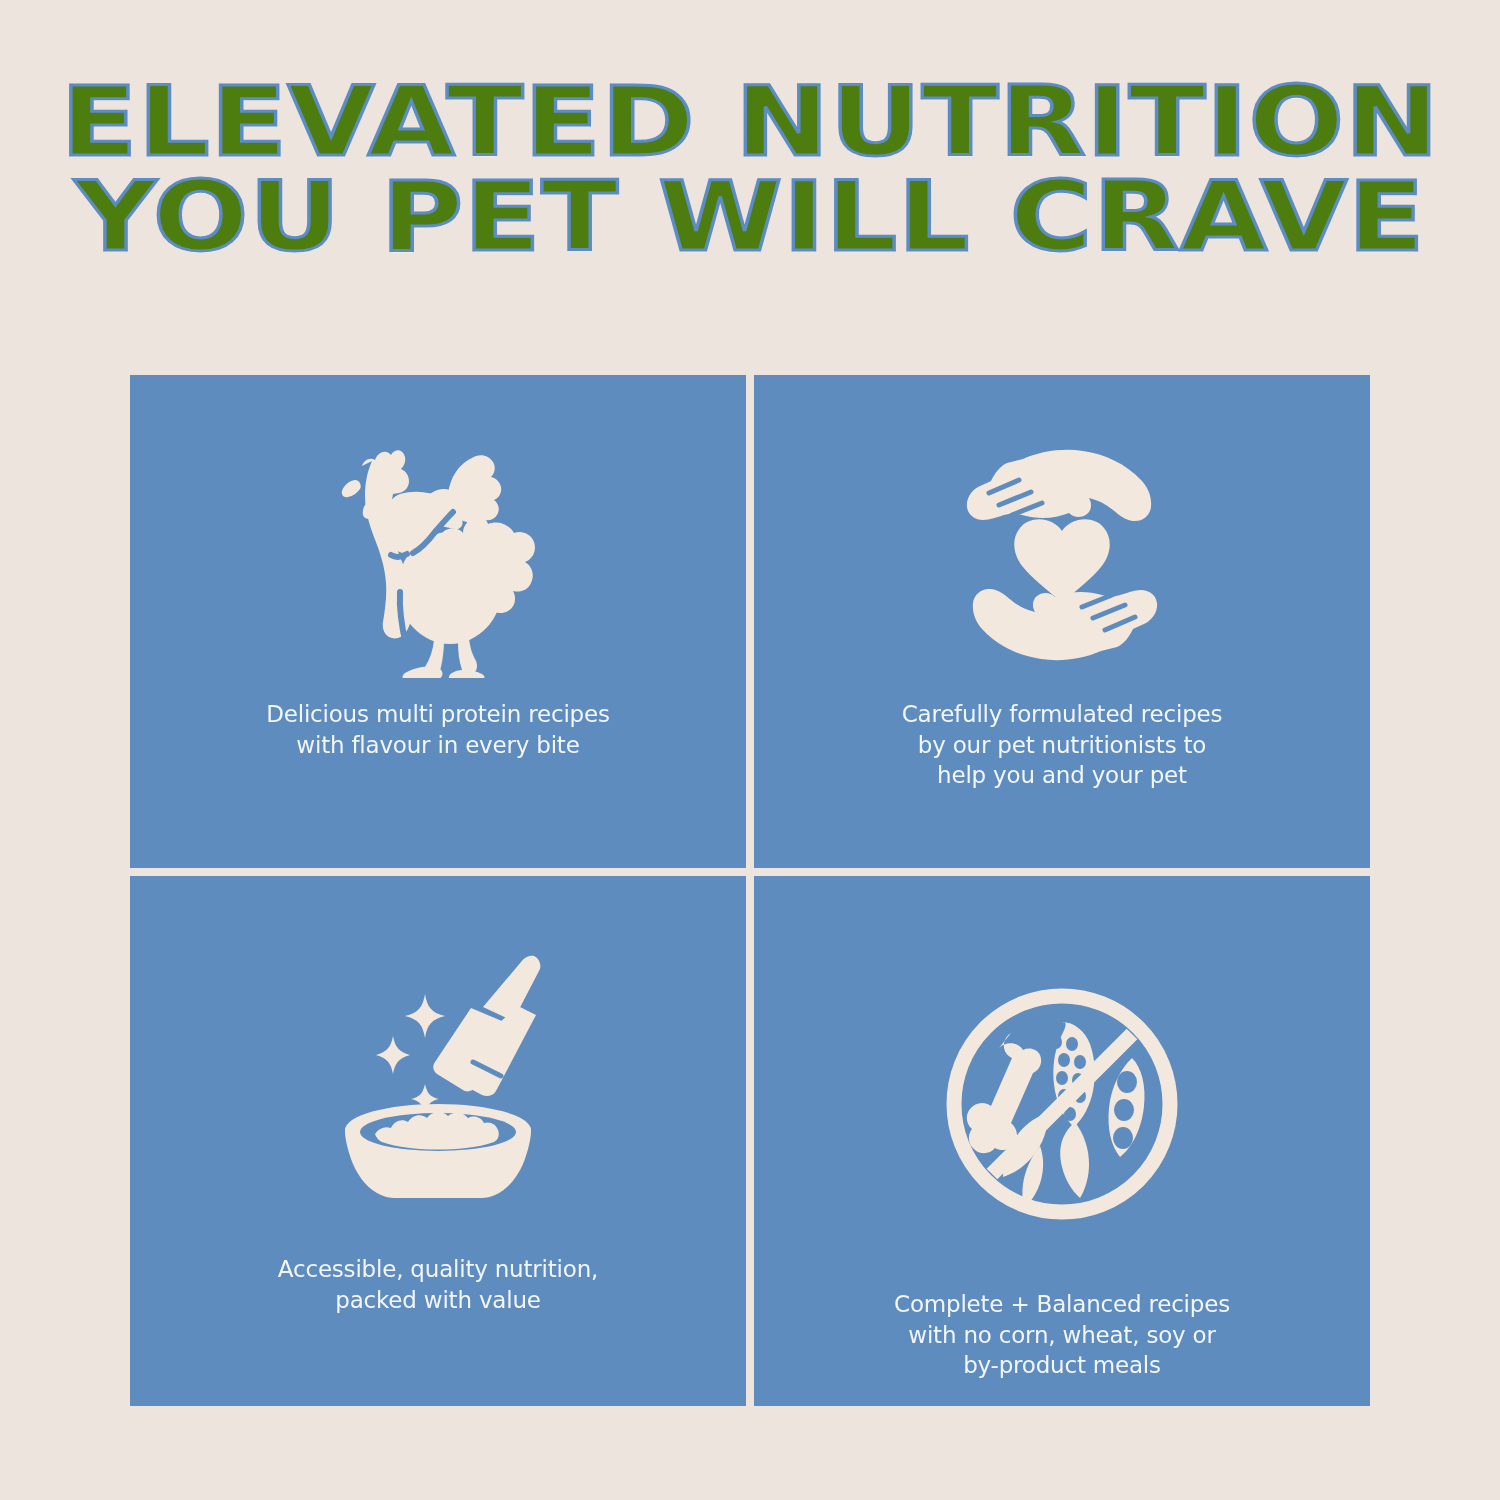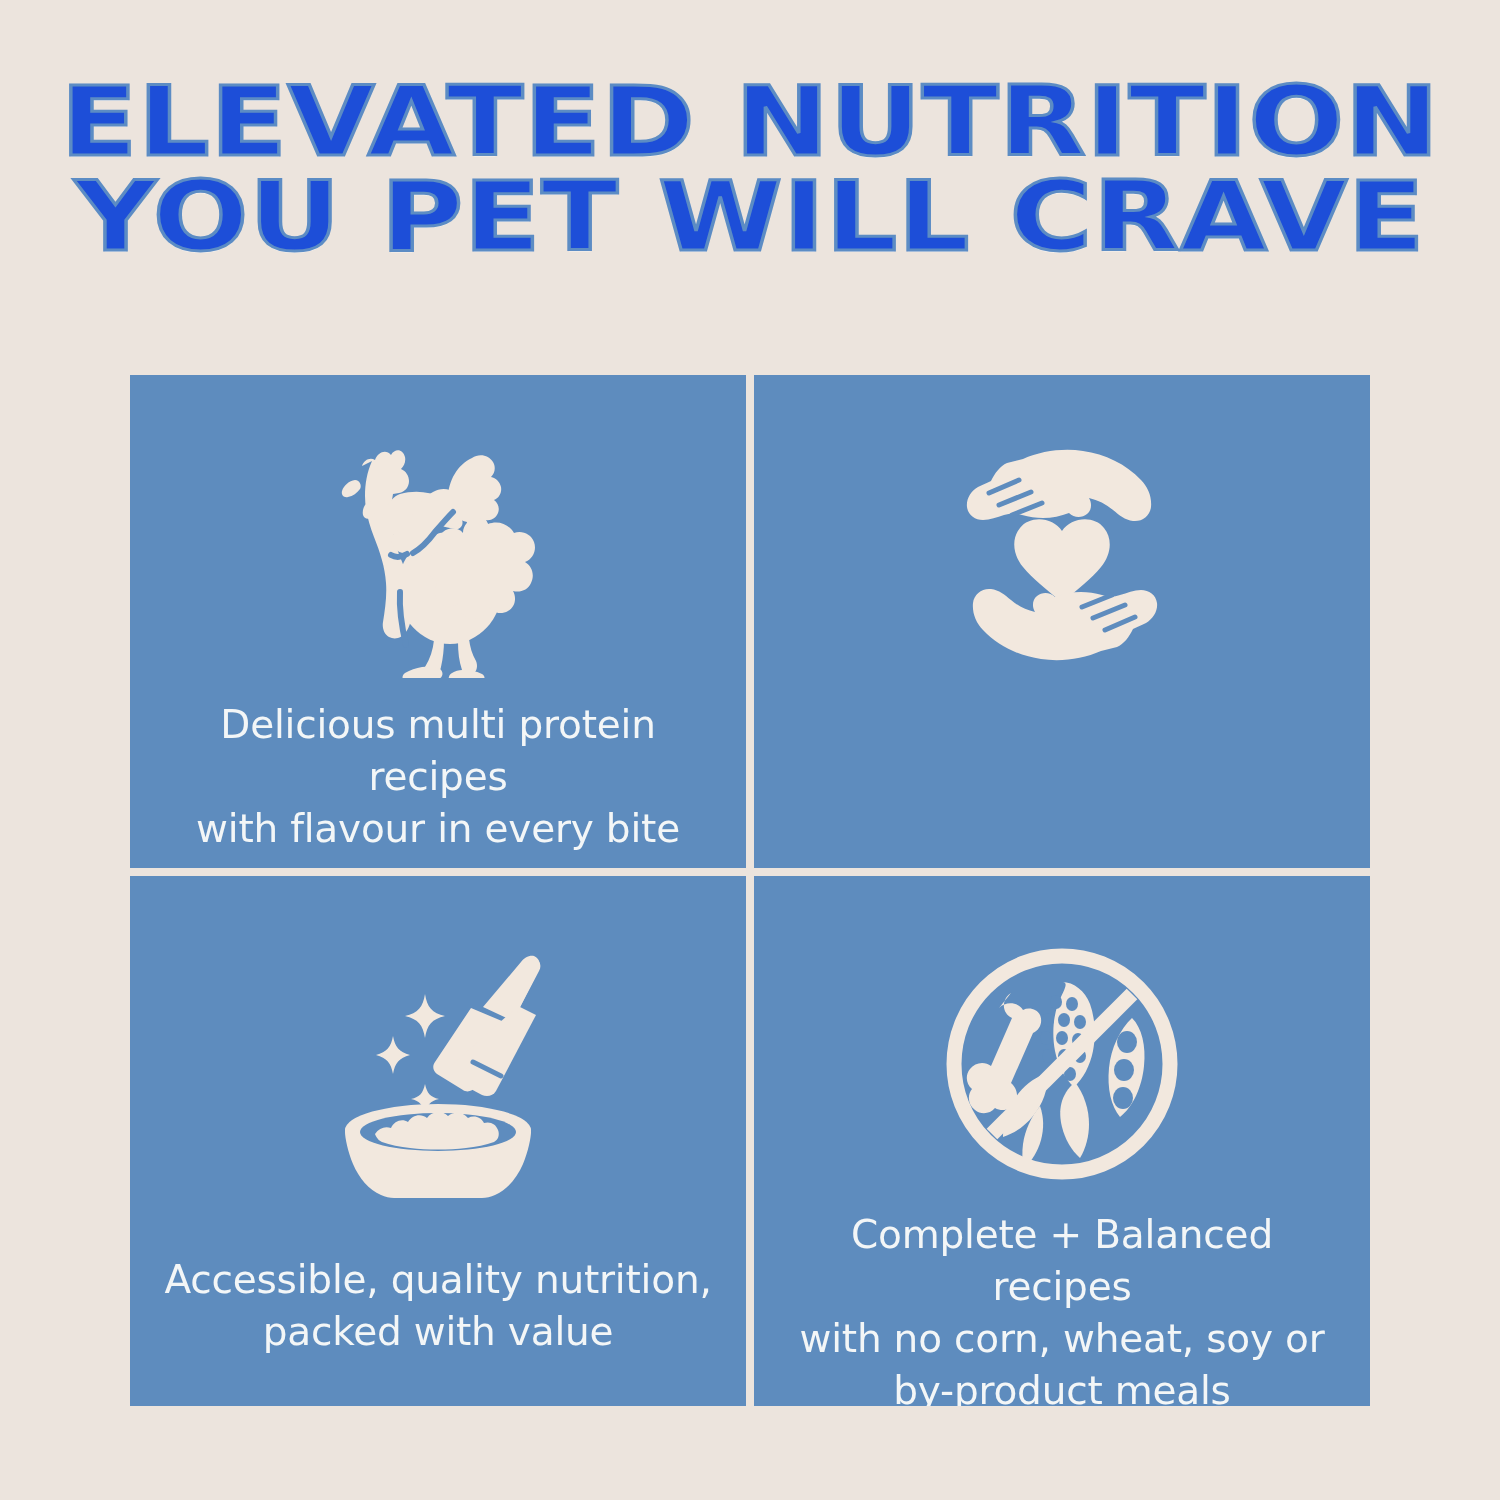--- a/index.html
+++ b/index.html
@@ -22,21 +22,21 @@
     background: #ECE4DD;
   }
 
   
   .headline {
     position: absolute;
     left: 0;
     top: 76px;
     width: 1500px;
     text-align: center;
-    color: #1d4ed8;
+    color: #4d7c0f;
     font-family: "DejaVu Sans", sans-serif;
     font-weight: 700;
     line-height: 0.94;
     letter-spacing: 0.5px;
     -webkit-text-stroke: 3px #5C8CC4;
     text-shadow: 0 2px 0 rgba(255,255,255,0.55);
   }
   .headline-line {
     display: block;
     white-space: nowrap;
@@ -77,21 +77,21 @@
   .icon-wrap {
     display: flex;
     align-items: center;
     justify-content: center;
     width: 100%;
   }
 
   .card-text {
     color: #F3F6F7;
     font-family: "DejaVu Sans", sans-serif;
-    font-size: 39px;
+    font-size: 23px;
     line-height: 1.33;
     text-align: center;
     font-weight: 400;
     padding: 0 34px;
     white-space: pre-line;
     letter-spacing: -0.2px;
   }
 
   
   .card-1 .icon-wrap { height: 280px; padding-top: 38px; }
@@ -188,20 +188,23 @@
           <g fill="none" stroke="#5E8CBE" stroke-width="5" stroke-linecap="round">
             <path d="M52 58l30-13"></path>
             <path d="M62 70l32-13"></path>
             <path d="M75 80l30-12"></path>
             <path d="M198 182l-30 13"></path>
             <path d="M188 170l-32 13"></path>
             <path d="M175 160l-30 12"></path>
           </g>
         </svg>
       </div>
+      <div class="card-text">Carefully formulated recipes
+by our pet nutritionists to
+help you and your pet</div>
     </div>
 
     <div class="card card-3">
       <div class="icon-wrap">
         <svg width="250" height="258" viewBox="0 0 250 258" aria-hidden="true">
           <g fill="#F2E8DE">
 
             <path d="M221 6c5 2 7 8 5 13l-26 52-30-14 38-45c3-4 8-7 13-6z"></path>
             <path d="M196 74l-34 63c-2 4-8 6-12 3l-26-16c-4-3-5-8-2-12l36-54z"></path>
           </g>

